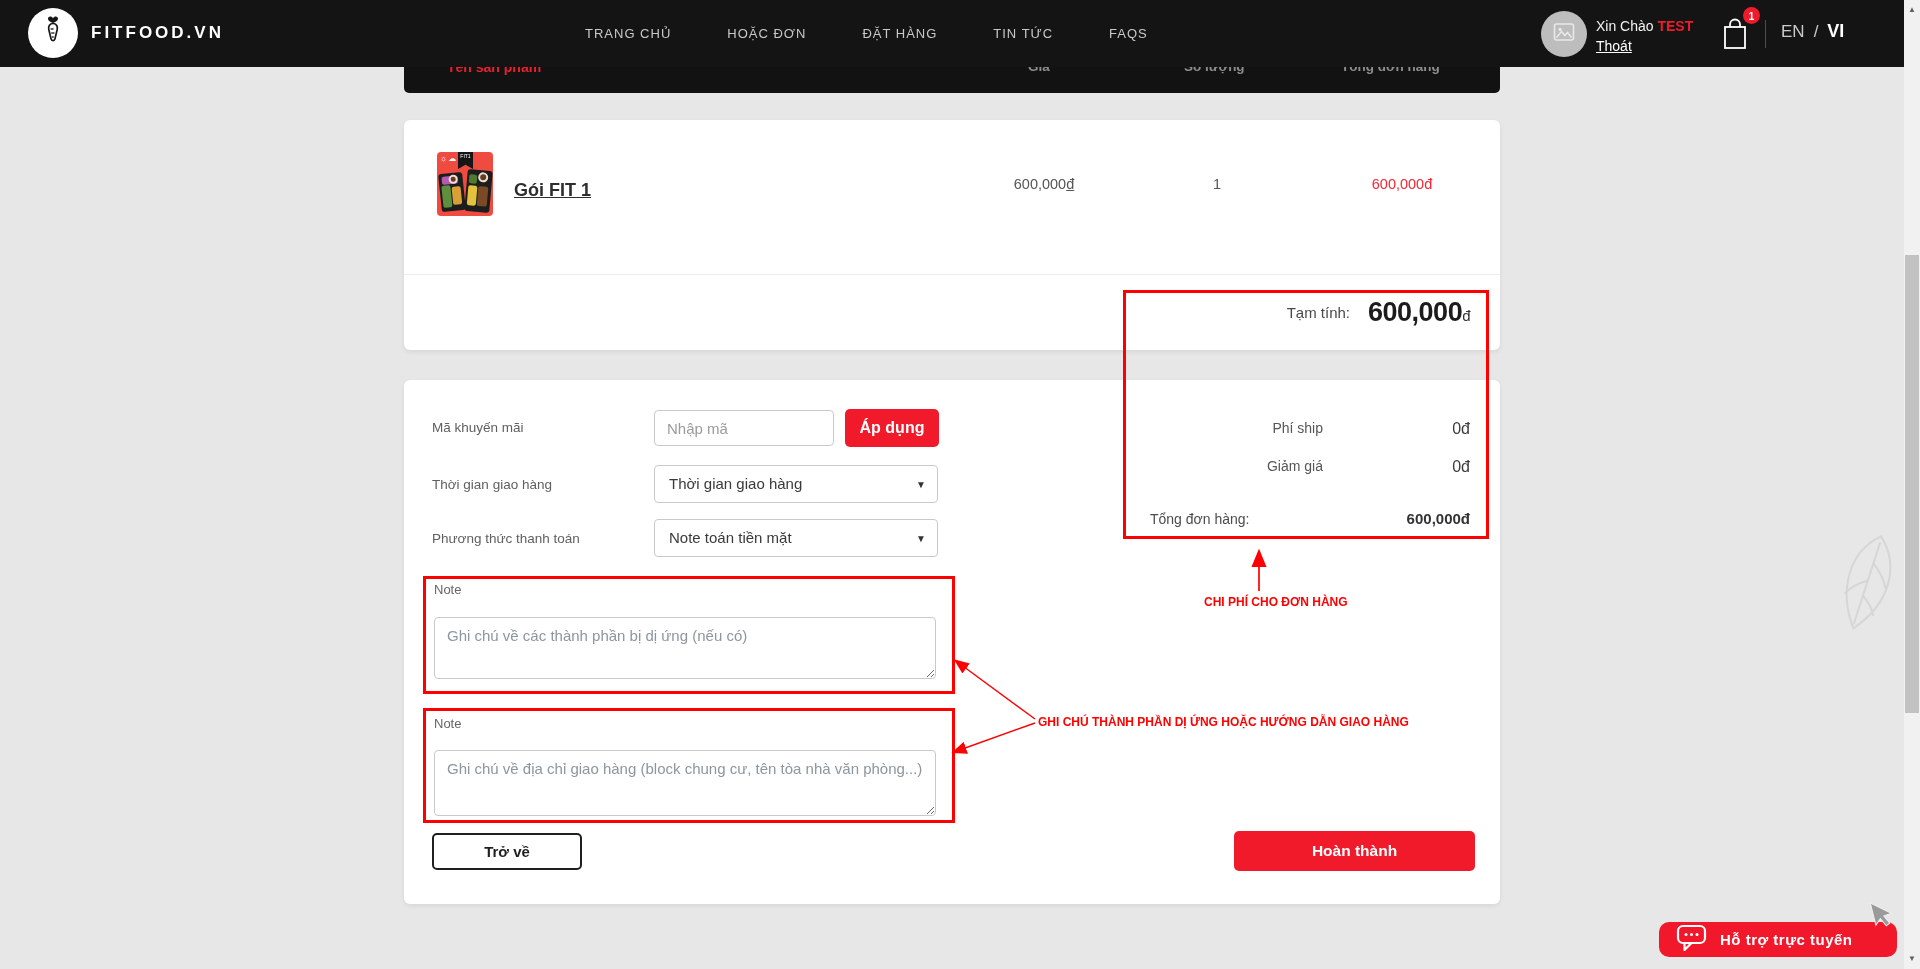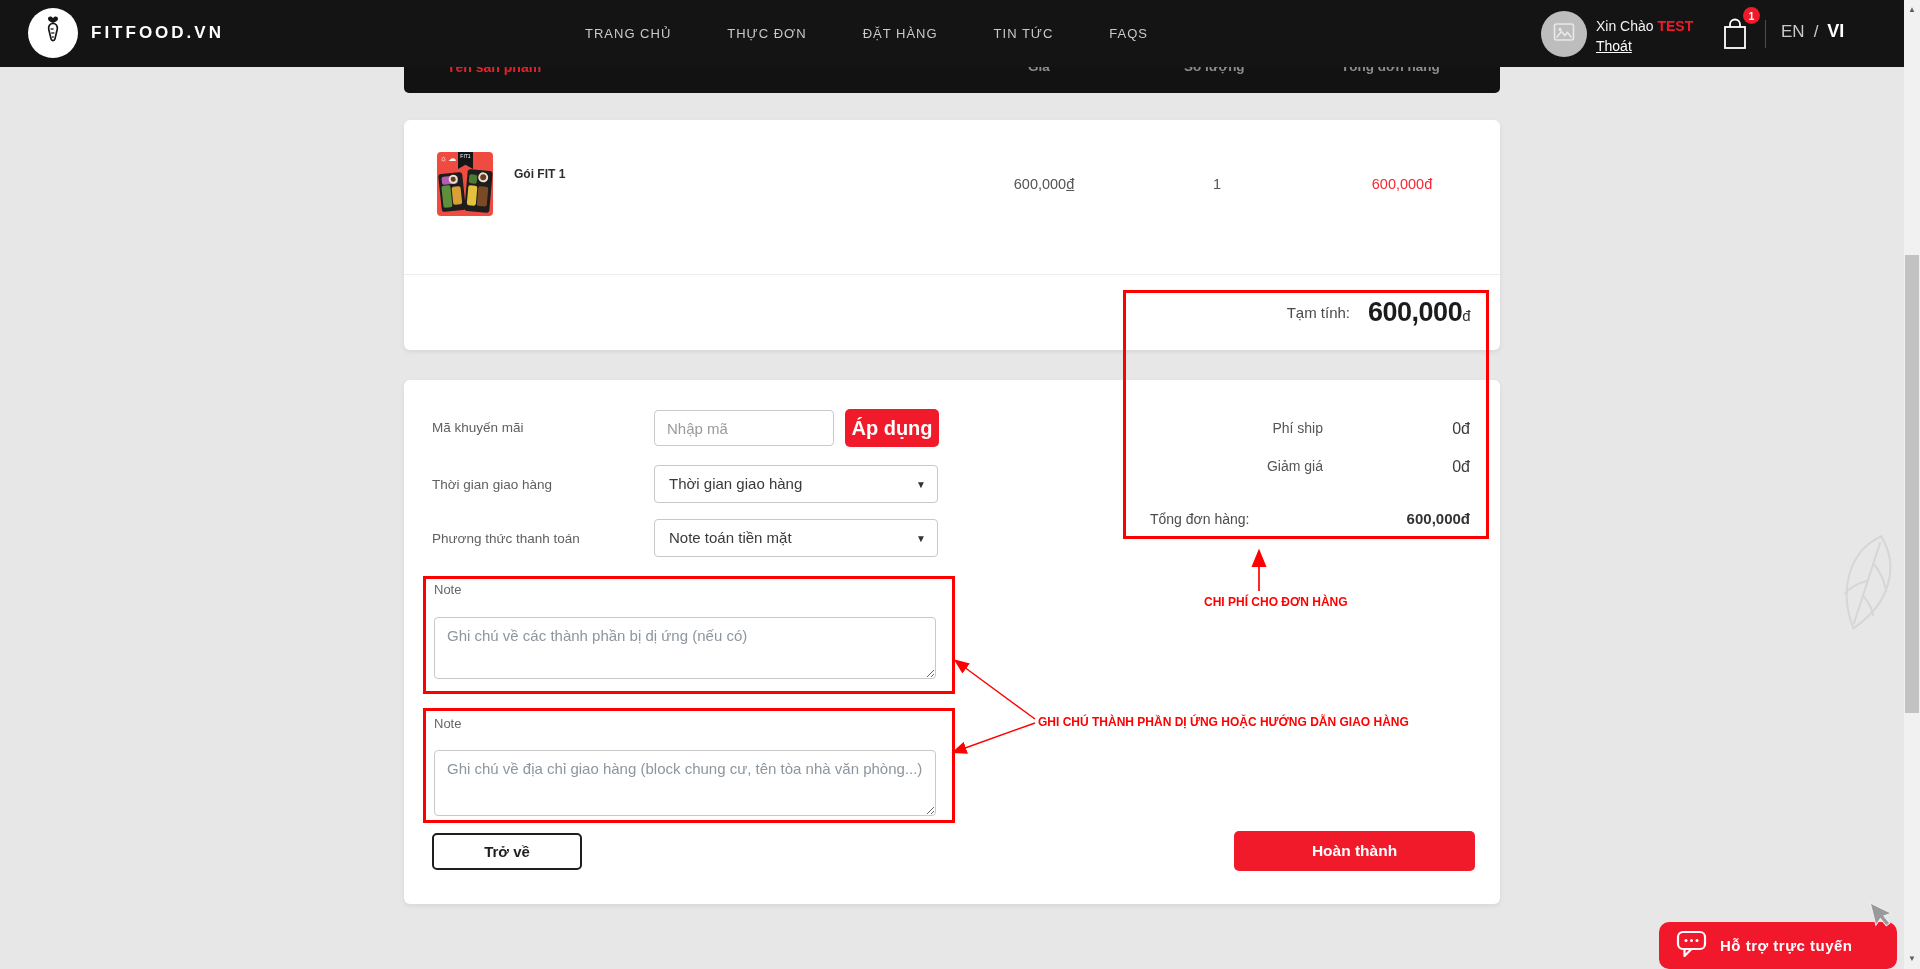--- a/index.html
+++ b/index.html
@@ -60,41 +60,41 @@
   .ribbon {
     position:absolute; left:21px; top:0; width:15px; height:17px; background:#161616;
     color:#fff; font-size:5px; text-align:center; line-height:9px;
     clip-path:polygon(0 0,100% 0,100% 100%,50% 75%,0 100%);
   }
   .tray { position:absolute; background:#1d1d1d; border-radius:3px; }
   .tray1 { left:3px; top:21px; width:24px; height:38px; transform:rotate(-6deg); }
   .tray2 { left:29px; top:18px; width:25px; height:42px; transform:rotate(5deg); }
   .food { position:absolute; border-radius:2px; }
   .sauce { position:absolute; border-radius:50%; background:#6b3a1f; border:2px solid #e9e2d6; }
-  .product-name { position:absolute; left:110px; top:47px; font-size:12px; font-weight:bold; color:#2d2d2d; cursor:pointer; }
+  .product-name { position:absolute; left:110px; top:60px; font-size:18px; font-weight:bold; color:#2d2d2d; cursor:pointer;text-decoration:underline; }
   .cell { position:absolute; top:56px; font-size:14.5px; color:#555; text-align:center; }
   .price-cell { left:560px; width:160px; }
   .qty-cell { left:773px; width:80px; }
   .total-cell { left:930px; width:136px; color:#fb2533; }
   .subtotal-row { height:74px; display:flex; justify-content:flex-end; align-items:center; padding-right:30px; gap:18px; }
   .subtotal-label { font-size:15px; color:#4a4a4a; }
   .subtotal-value { font-size:27px; font-weight:bold; color:#1c1c1c; letter-spacing:-0.5px; }
   .subtotal-cur { font-size:15px; font-weight:normal; color:#333; }
   
   .flabel { position:absolute; left:28px; font-size:13.5px; color:#606060; white-space:nowrap; }
   .text-input {
     position:absolute; left:250px; top:30px; width:180px; height:36px;
     border:1px solid #c9c9c9; border-radius:4px; padding:0 12px; font-size:15px;
     font-family:"Liberation Sans", sans-serif; color:#333; outline:none;
   }
   .text-input::placeholder { color:#9b9b9b; }
   .btn { border:none; cursor:pointer; font-family:"Liberation Sans", sans-serif; }
   .btn-apply {
     position:absolute; left:441px; top:29px; width:94px; height:38px;
-    background:#f01a2b; color:#fff; font-size:20px; font-weight:bold; border-radius:5px;
+    background:#f01a2b; color:#fff; font-size:16px; font-weight:bold; border-radius:5px;
   }
   .select-box {
     position:absolute; left:250px; width:284px; height:38px; border:1px solid #c9c9c9; border-radius:4px;
     background:#fff; font-size:15px; color:#3a3a3a; line-height:36px; padding-left:14px; cursor:pointer;
   }
   .select-box .caret { position:absolute; right:11px; top:1px; font-size:10px; color:#333; }
   .note-label { position:absolute; left:30px; font-size:13px; color:#666; }
   .note-area {
     position:absolute; left:30px; width:502px; height:62px;
     border:1px solid #c9c9c9; border-radius:4px; padding:9px 12px;
@@ -123,21 +123,21 @@
   #ann-box3 { left:423px; top:708px; width:532px; height:115px; }
   .ann-svg { position:absolute; left:0; top:0; width:1920px; height:969px; z-index:10; pointer-events:none; }
   .ann-label { position:absolute; color:#ff0000; font-weight:bold; font-size:12px; white-space:nowrap; z-index:10; pointer-events:none; }
   #ann-label1 { left:1204px; top:595px; }
   #ann-label2 { left:1038px; top:715px; }
   
   .leaf-decor { position:absolute; left:1822px; top:528px; z-index:0; }
   .cursor-decor { position:absolute; left:1868px; top:899px; z-index:40; }
   
   .chat-btn {
-    position:absolute; left:1659px; top:922px; width:238px; height:47px;
+    position:absolute; left:1659px; top:922px; width:238px; height:35px;
     background:#f1182c; border-radius:10px; z-index:25; cursor:pointer;
     display:flex; align-items:center; color:#fff;
   }
   .chat-btn .chat-text { font-size:15px; font-weight:bold; letter-spacing:0.5px; margin-left:12px; }
   .chat-btn svg { margin-left:17px; }
   
   .scrollbar { position:absolute; right:0; top:0; width:16px; height:969px; background:#f1f1f1; z-index:30; }
   .sb-arrow { position:absolute; left:0; width:16px; height:16px; color:#5f5f5f; font-size:8px; text-align:center; line-height:16px; cursor:pointer; }
   .sb-up { top:2px; }
   .sb-down { bottom:2px; }
@@ -157,21 +157,21 @@
           <line x1="13.2" y1="20" x2="16.4" y2="20" stroke="#161616" stroke-width="1.3"></line>
           <line x1="13.8" y1="24" x2="15.8" y2="24" stroke="#161616" stroke-width="1.3"></line>
         </svg>
       </span>
     </div>
     <span class="brand-text">FITFOOD.VN</span>
   </div>
 
   <div class="nav-menu">
     <span class="nav-item">TRANG CHỦ</span>
-    <span class="nav-item">THỰC ĐƠN</span>
+    <span class="nav-item">HOẶC ĐƠN</span>
     <span class="nav-item">ĐẶT HÀNG</span>
     <span class="nav-item">TIN TỨC</span>
     <span class="nav-item">FAQS</span>
   </div>
 
   <div class="avatar">
     <span>
       <svg width="22" height="20" viewBox="0 0 22 20">
         <rect x="1.5" y="2" width="19" height="16" rx="2" fill="none" stroke="#e9e9e9" stroke-width="1.6"></rect>
         <circle cx="7" cy="7.4" r="1.6" fill="#e9e9e9"></circle>

